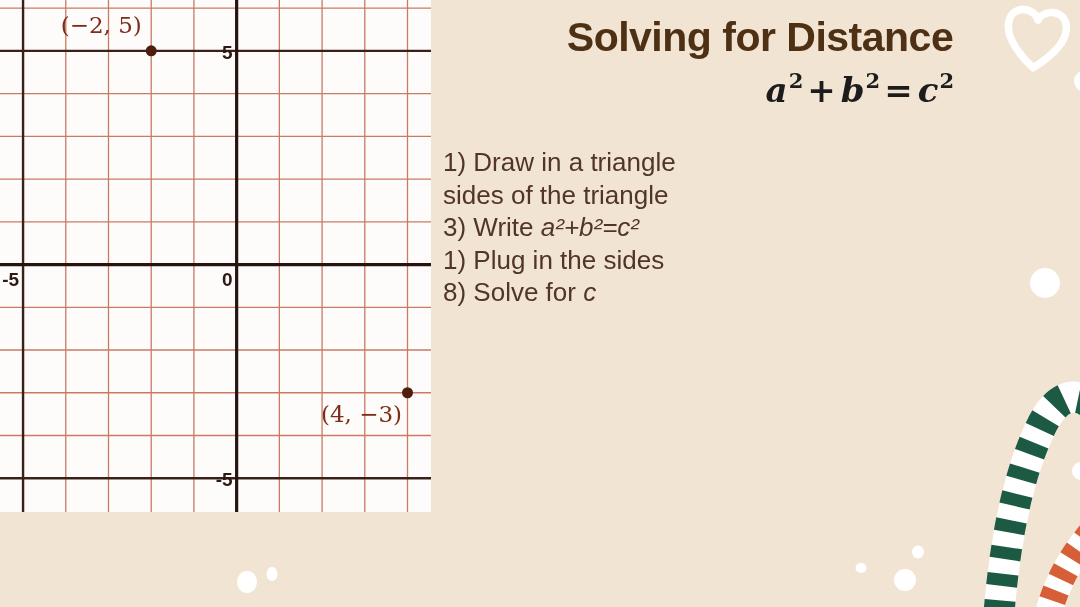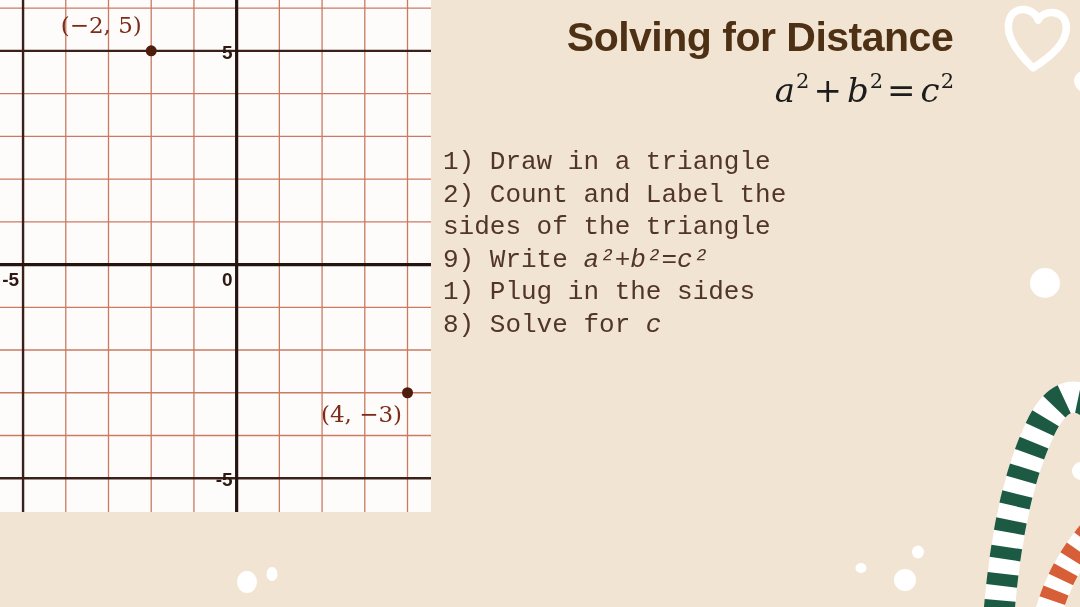--- a/index.html
+++ b/index.html
@@ -22,30 +22,30 @@
   }
   
   #slide-title{
     position:absolute; left:440px; top:14px; width:640px;
     text-align:center; font-size:41px; font-weight:bold; letter-spacing:-0.5px;
     color:#4e3115;
   }
   #equation{
     position:absolute; top:70px; right:127px;
     font-family:"DejaVu Serif",serif; font-style:italic; font-size:34px;
-    color:#1c1c1c; white-space:nowrap;
+    color:#1c1c1c; white-space:nowrap;font-weight:bold;
   }
   #equation .op{margin:0 5px;}
   #equation sup{
     font-style:normal; font-size:21px; line-height:0;
     position:relative; top:-2px; left:1px;
   }
   #steps-list{
     position:absolute; left:443px; top:146px; width:330px;
-    font-size:26px; line-height:32.5px; color:#513526;font-family:Liberation Mono, monospace;
+    font-size:26px; line-height:32.5px; color:#513526;
   }
   .step-line{white-space:pre;}
   .step-math{font-style:italic;}
   
   #decor-svg{position:absolute; left:0; top:0; pointer-events:none;}
 </style>
 </head>
 <body>
 
 <div id="stage">
@@ -84,23 +84,22 @@
         <text x="361.50644202180376" y="421.76126878130225" text-anchor="middle" class="plabel">(4, −3)</text>
       </svg>
   </div>
 
   <div id="slide-title">Solving for Distance</div>
 
   <div id="equation"><span>a</span><sup>2</sup><span class="op">+</span><span>b</span><sup>2</sup><span class="op">=</span><span>c</span><sup>2</sup></div>
 
   <div id="steps-list">
     <div class="step-line"><span>1) Draw in a triangle</span><span class="step-math"></span></div>
-    <div class="step-line"><span>2) Count and Label the</span><span class="step-math"></span></div>
     <div class="step-line"><span>sides of the triangle</span><span class="step-math"></span></div>
-    <div class="step-line"><span>9) Write </span><span class="step-math">a²+b²=c²</span></div>
+    <div class="step-line"><span>3) Write </span><span class="step-math">a²+b²=c²</span></div>
     <div class="step-line"><span>1) Plug in the sides</span><span class="step-math"></span></div>
     <div class="step-line"><span>8) Solve for </span><span class="step-math">c</span></div>
   </div>
 
   <svg id="decor-svg" width="1080" height="607" viewBox="0 0 1080 607">
 
     <path d="M34 14 C30 2 6 0 5 20 C4 36 20 51 34 62 C48 51 64 36 63 20 C62 0 38 2 34 14 Z" fill="none" stroke="#ffffff" stroke-width="7.5" stroke-linejoin="round" transform="translate(1002,6) rotate(6 34 34)"></path>
 
     <path d="M34 14 C30 2 6 0 5 20 C4 36 20 51 34 62 C48 51 64 36 63 20 C62 0 38 2 34 14 Z" fill="none" stroke="#ffffff" stroke-width="17" stroke-linejoin="round" transform="translate(1072,80) rotate(-40) scale(0.45)"></path>
 

